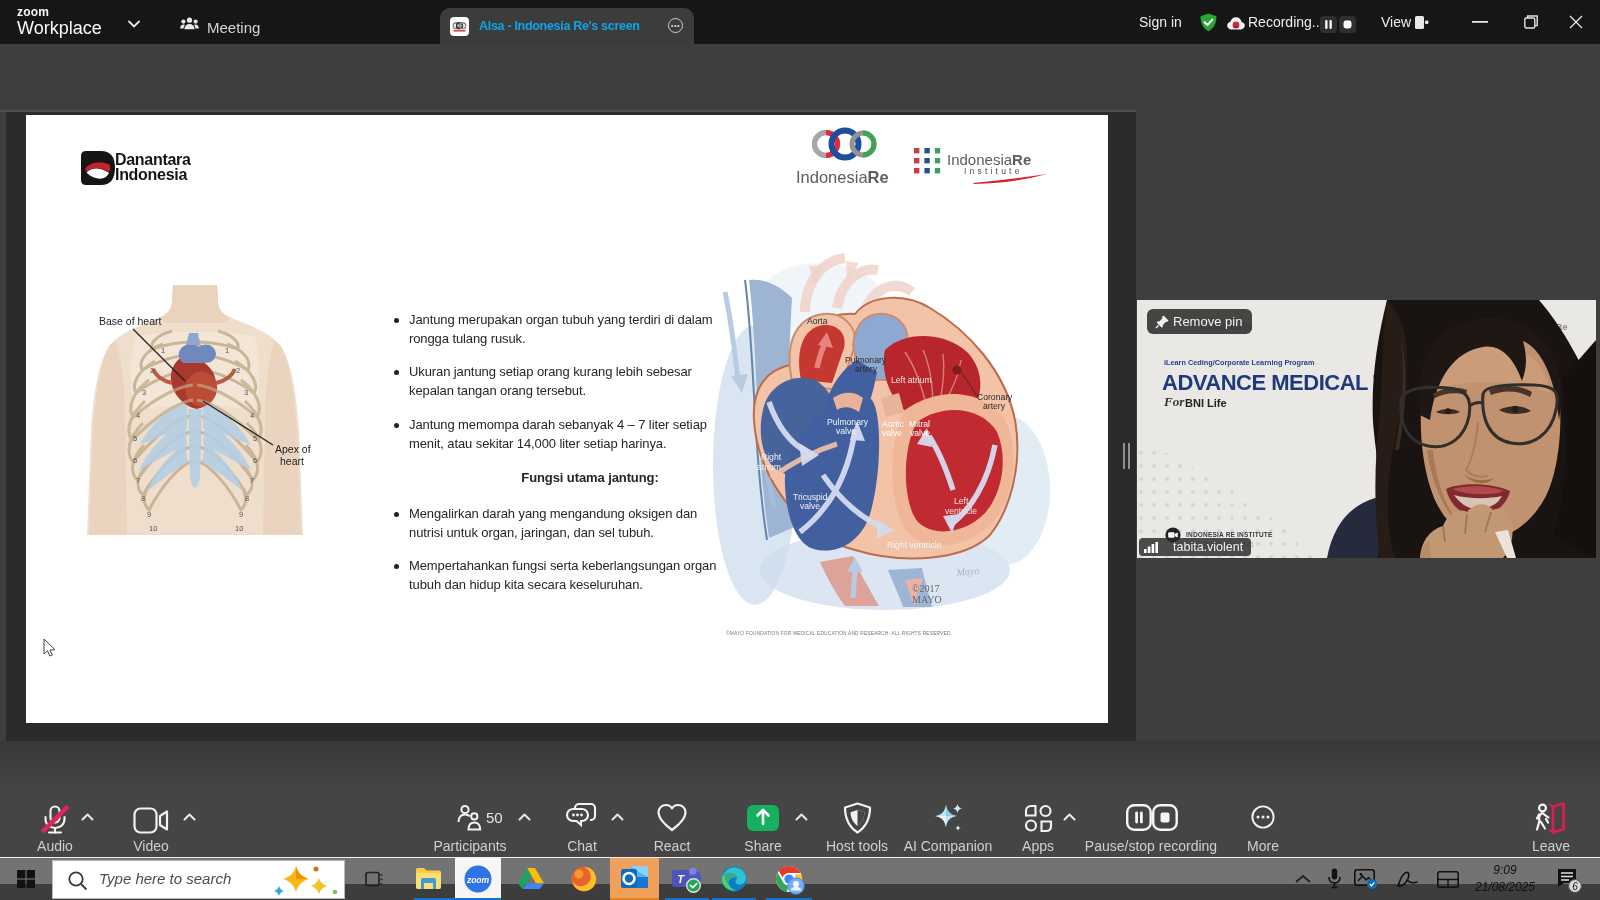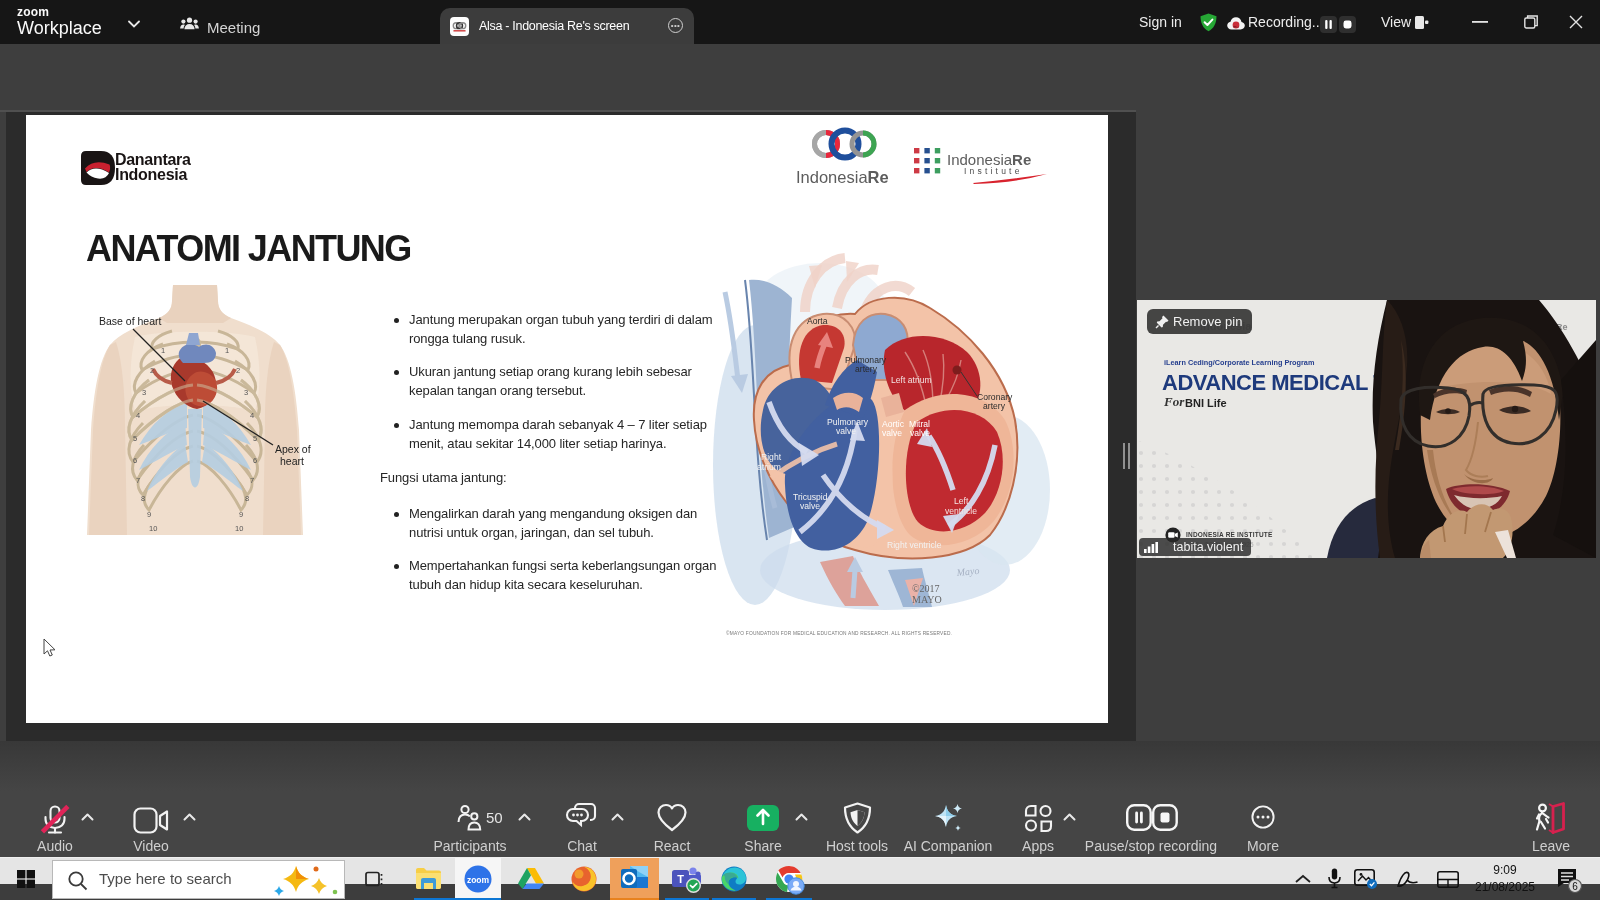--- a/index.html
+++ b/index.html
@@ -10,52 +10,52 @@
 
   
   #titlebar { position:absolute; left:0; top:0; width:1600px; height:44px; background:#161616; color:#fff; }
   #zoomword { position:absolute; left:17px; top:5px; font-size:12px; font-weight:bold; color:#fafafa; letter-spacing:.2px;}
   #workplace { position:absolute; left:17px; top:18px; font-size:18px; color:#fafafa; }
   .tb-chev { position:absolute; top:20px; width:12px; height:8px; }
   #meeting-ic { position:absolute; left:180px; top:17px; }
   #meeting-lb { position:absolute; left:207px; top:19px; font-size:15px; color:#d4d4d4; }
   #activetab { position:absolute; left:440px; top:8px; width:254px; height:36px; background:#3c3c3c; border-radius:10px 10px 0 0; }
   #tabicon { position:absolute; left:10px; top:9px; width:19px; height:19px; border-radius:4px; background:#fdfdfd; }
-  #tablabel { position:absolute; left:39px; top:11px; font-size:12.5px; letter-spacing:-0.3px; color:#ffffff; }
+  #tablabel { position:absolute; left:39px; top:11px; font-size:12.5px; letter-spacing:-0.3px; color:#0ea5e9;font-weight:bold; }
   #tabmore { position:absolute; left:228px; top:10px; width:15px; height:15px; border:1.3px solid #cfcfcf; border-radius:50%; color:#cfcfcf; font-size:8px; text-align:center; line-height:13px; letter-spacing:.3px;}
   .tbr { position:absolute; color:#ededed; font-size:14px; }
 
   
   #mainbg { position:absolute; left:0; top:44px; width:1600px; height:813px; background:#3e3e3e; }
   #sep { position:absolute; left:0; top:110px; width:1136px; height:1.5px; background:#505050; }
   #frame { position:absolute; left:6px; top:112px; width:1130px; height:629px; background:#2b2b2b; }
   #slide { position:absolute; left:26px; top:115px; width:1082px; height:608px; background:#ffffff; }
   #draghandle { position:absolute; left:1123px; top:443px; width:8px; height:26px; }
 
   
   #title { position:absolute; left:60px; top:113px; font-size:36px; font-weight:bold; color:#1a1a1a; letter-spacing:-1.6px; }
   #bullets { position:absolute; left:346px; top:181px; width:420px; font-size:13px; color:#262626; line-height:18.7px; letter-spacing:-0.1px; }
   #bullets ul { list-style:none; }
   #bullets li { padding-left:22px; position:relative; margin:15px; }
   #bullets li:before { content:""; position:absolute; left:7px; top:7px; width:5px; height:5px; border-radius:50%; background:#222; }
-  #fungsi { font-weight:normal; margin:16px 0 17px 8px; }
+  #fungsi { font-weight:bold; margin:16px 0 17px 16px;text-align:center; }
 
   
   #video { position:absolute; left:1137px; top:300px; width:459px; height:258px; background:#e9e8e5; overflow:hidden; }
   #removepin { position:absolute; left:10px; top:9px; height:25px; background:rgba(45,45,45,.88); border-radius:6px; color:#f0f0f0; font-size:13px; line-height:25px; padding:0 10px 0 26px; }
   #nametag { position:absolute; left:2px; bottom:2px; height:18px; background:rgba(40,40,40,.82); border-radius:4px; color:#f2f2f2; font-size:12.5px; line-height:18px; padding:0 8px 0 34px; }
 
   
   #toolbar { position:absolute; left:0; top:741px; width:1600px; height:116px; background:#454545; }
   #toolbar .strip { position:absolute; left:0; top:0; width:1600px; height:50px; background:linear-gradient(#383838,#454545); }
   .tool { position:absolute; top:46px; text-align:center; color:#cfcfcf; font-size:14px; }
   .chev { position:absolute; top:72px; width:13px; height:8px; }
 
   
-  #taskbar { position:absolute; left:0; top:857px; width:1600px; height:27px; background:#e5e5e5; border-top:1px solid #efefef; }
+  #taskbar { position:absolute; left:0; top:857px; width:1600px; height:27px; background:#737373; border-top:1px solid #efefef;font-style:italic; }
   #searchbox { position:absolute; left:52px; top:2px; width:293px; height:39px; background:#fff; border:1px solid #b8b8b8; }
   #searchbox span { position:absolute; left:46px; top:9px; font-size:15px; color:#4d4d4d; }
   .underline { position:absolute; top:40px; height:3px; background:#0c76d4; }
   #traytime { position:absolute; left:1472px; top:4px; width:66px; text-align:center; font-size:12px; color:#111; line-height:17px; }
 </style>
 </head>
 <body>
 <div id="stage">
 
   <div id="titlebar">
@@ -348,21 +348,20 @@
         <text x="56" y="210" fill="#f2f2f2">Right</text>
         <text x="52" y="220" fill="#f2f2f2">atrium</text>
         <text x="88" y="250" fill="#f2f2f2">Tricuspid</text>
         <text x="95" y="259" fill="#f2f2f2">valve</text>
         <text x="249" y="254" fill="#f6e3e3">Left</text>
         <text x="240" y="264" fill="#f6e3e3">ventricle</text>
         <text x="182" y="298" fill="#f2f2f2">Right ventricle</text>
       </g>
       <text x="252" y="326" font-size="10" fill="#a7b2c4" font-family="Liberation Serif" font-style="italic" transform="rotate(-6 252 326)">Mayo</text>
     </svg>
-    <div id="title">ANATOMI JANTUNG</div>
     <div id="bullets">
       <ul>
         <li>Jantung merupakan organ tubuh yang terdiri di dalam<br>rongga tulang rusuk.</li>
         <li>Ukuran jantung setiap orang kurang lebih sebesar<br>kepalan tangan orang tersebut.</li>
         <li>Jantung memompa darah sebanyak 4 – 7 liter setiap<br>menit, atau sekitar 14,000 liter setiap harinya.</li>
       </ul>
       <div id="fungsi">Fungsi utama jantung:</div>
       <ul>
         <li>Mengalirkan darah yang mengandung oksigen dan<br>nutrisi untuk organ, jaringan, dan sel tubuh.</li>
         <li>Mempertahankan fungsi serta keberlangsungan organ<br>tubuh dan hidup kita secara keseluruhan.</li>

